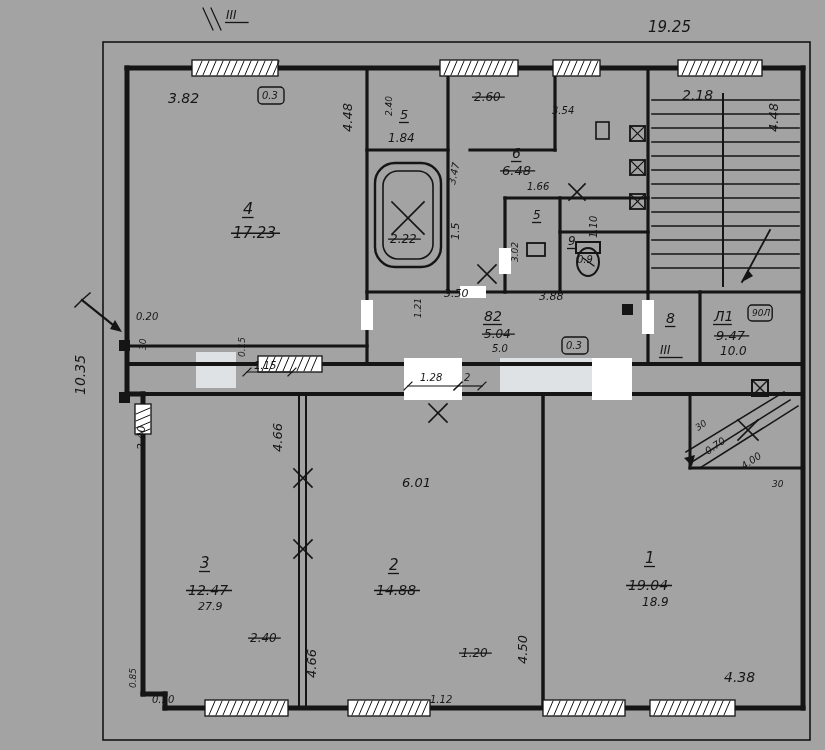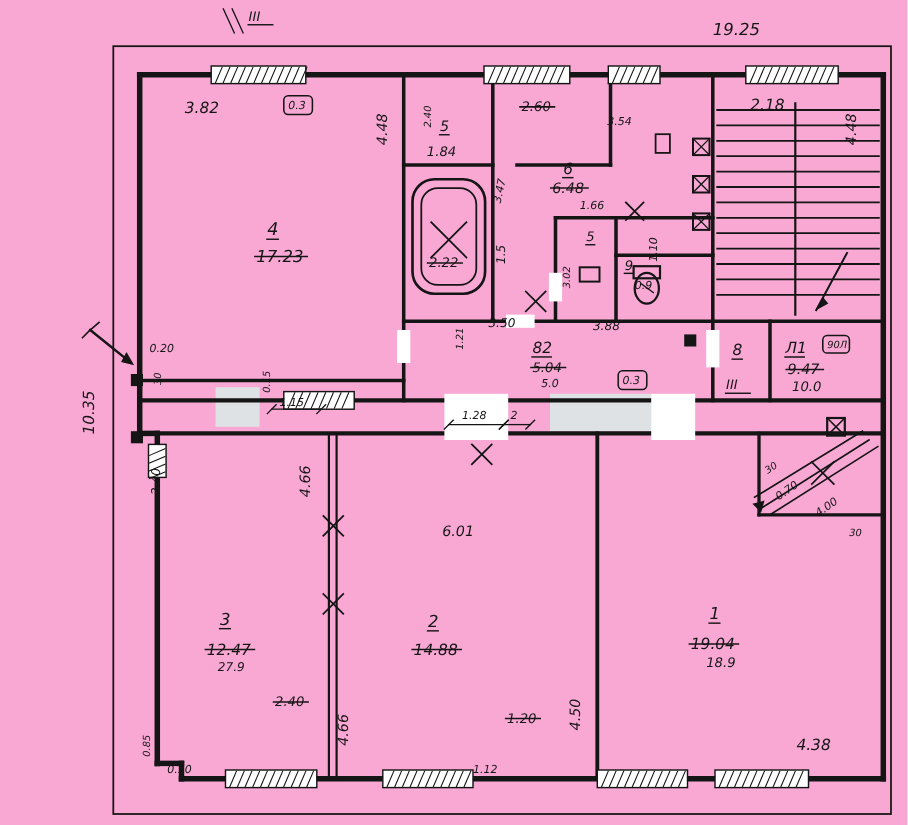--- a/index.html
+++ b/index.html
@@ -1,16 +1,16 @@
 <!DOCTYPE html>
 <html><head>
 <meta charset="utf-8">
 <style>
   html,body{margin:0;padding:0;background:#ffffff;}
-  .stage{position:relative;width:825px;height:750px;background:#f9a8d4;overflow:hidden;}
+  .stage{position:relative;width:825px;height:750px;background:#a3a3a3;overflow:hidden;}
   svg{display:block;}
   svg text{font-family:"DejaVu Sans",sans-serif;font-style:italic;fill:#161616;}
 </style>
 </head>
 <body>
 
 <div class="stage">
   <svg id="plan-svg" width="825" height="750" viewBox="0 0 825 750">
       <g>
         <rect x="196" y="352" width="40" height="36" fill="#dfe2e5"></rect>

